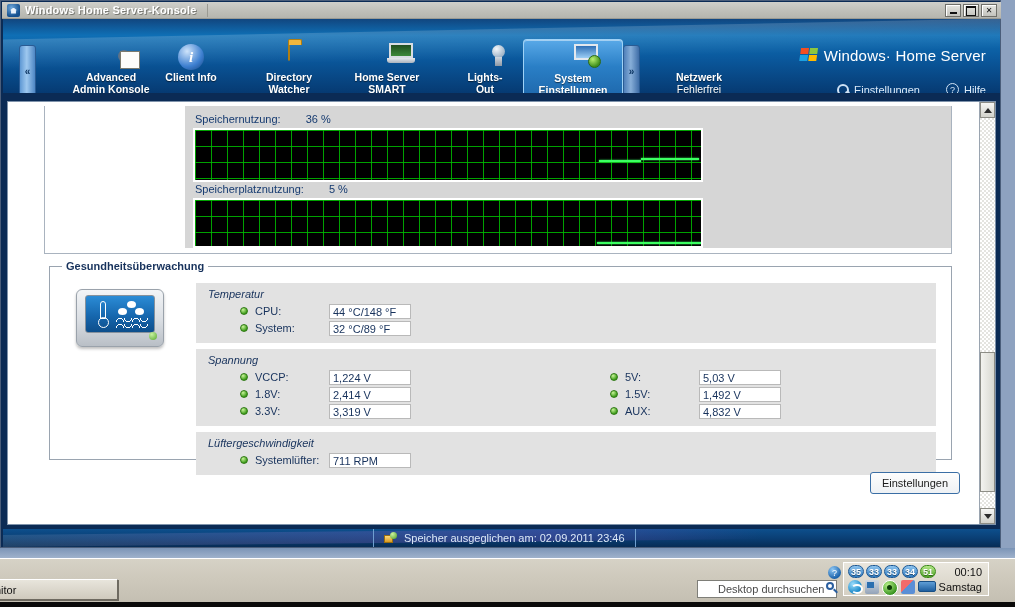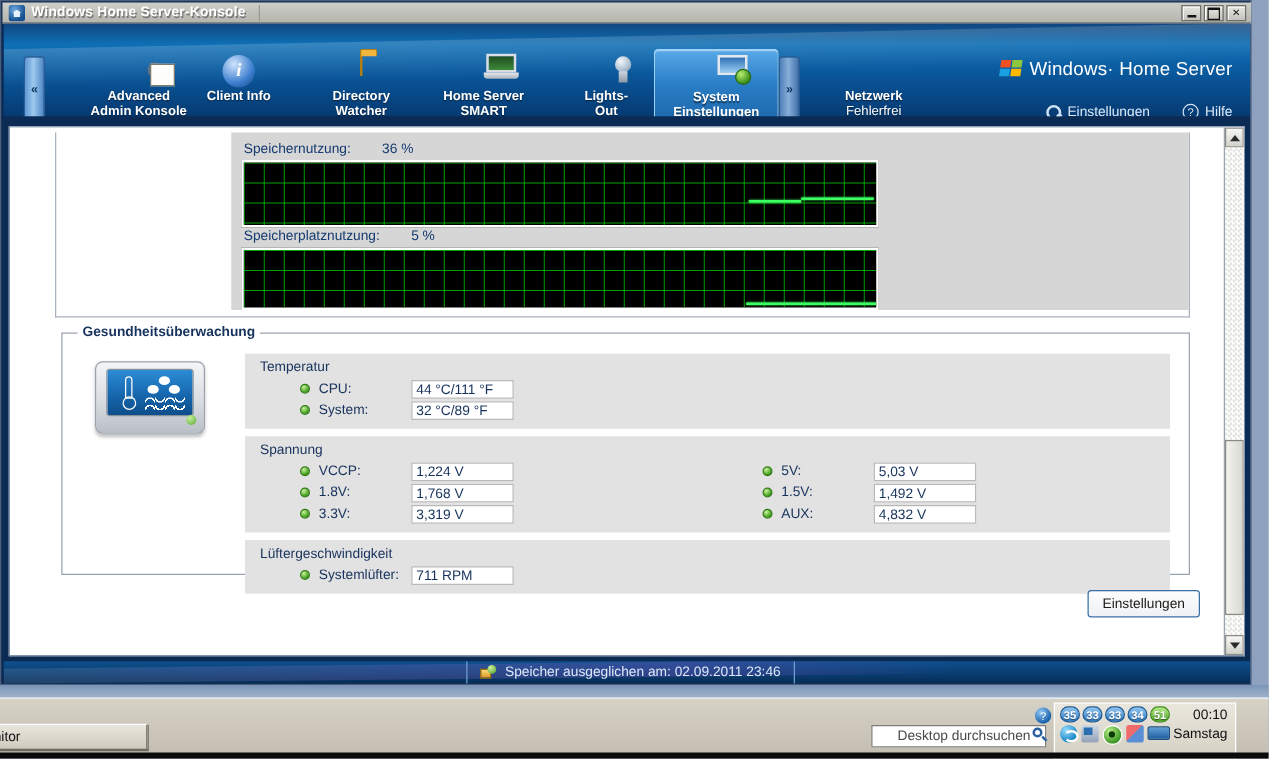--- a/index.html
+++ b/index.html
@@ -286,21 +286,21 @@
       radial-gradient(circle at 28px 0px,transparent 3px,#ffffff 3px,#ffffff 4.2px,transparent 4.3px);
   }
   .hi-wave i:nth-child(1){top:0;}
   .hi-wave i:nth-child(2){top:6px;}
   .hi-led{
     position:absolute;right:7px;bottom:7px;width:8px;height:8px;border-radius:50%;
     background:radial-gradient(circle at 35% 30%,#c8f2a0,#57a72e);
   }
   .sections{position:absolute;left:146px;top:16px;width:740px;}
   .sect{background:#e2e2e2;margin-bottom:6px;padding:5px 0 6px 0;position:relative;}
-  .sect-title{font-size:11px;color:#17325c;margin:0 0 3px 12px;}
+  .sect-title{font-size:11px;color:#17325c;margin:0 0 3px 12px;font-style:italic;}
   .rowwrap{display:flex;}
   .col{width:50%;}
   .row{display:flex;align-items:center;height:16px;margin-bottom:1px;}
   .led{
     width:8px;height:8px;border-radius:50%;margin-left:44px;margin-right:7px;flex:0 0 auto;
     background:radial-gradient(circle at 33% 28%,#c9f59a,#3f9d1c 70%,#2e7a12);
     border:1px solid #2f7a14;box-sizing:border-box;
   }
   .row .rl{font-size:11px;color:#17325c;width:74px;flex:0 0 auto;}
   .row .rv{
@@ -395,21 +395,21 @@
   }
   .tb-search .mag:before{
     content:"";position:absolute;left:2px;top:1px;width:8px;height:8px;border-radius:50%;
     border:2px solid #2a5e9e;box-sizing:border-box;
   }
   .tb-search .mag:after{
     content:"";position:absolute;left:9px;top:9px;width:5px;height:2px;background:#2a5e9e;
     transform:rotate(45deg);
   }
   .tray{
-    position:absolute;left:843px;top:562px;width:146px;height:46px;
+    position:absolute;left:843px;top:562px;width:146px;height:34px;
     background:linear-gradient(to bottom,#e9e6dd,#d5d0c3);
     border:1px solid #ffffff;box-sizing:border-box;
   }
   .tray-q{
     position:absolute;left:828px;top:566px;width:13px;height:13px;border-radius:50%;
     background:radial-gradient(circle at 35% 28%,#8fc8f5,#1b63ac 70%);
     color:#fff;font-size:9px;display:flex;align-items:center;justify-content:center;
   }
   .tray-row1{position:absolute;left:4px;top:2px;display:flex;gap:2px;}
   .tray-row2{position:absolute;left:4px;top:17px;display:flex;gap:3px;}
@@ -587,21 +587,21 @@
 
         <div class="sections">
 
           <div class="sect">
             <div class="sect-title">Temperatur</div>
             <div class="rowwrap">
               <div class="col">
                 <div class="row">
                   <span class="led"></span>
                   <span class="rl">CPU:</span>
-                  <span class="rv">44 °C/111 °F</span>
+                  <span class="rv">44 °C/148 °F</span>
                 </div>
                 <div class="row">
                   <span class="led"></span>
                   <span class="rl">System:</span>
                   <span class="rv">32 °C/89 °F</span>
                 </div>
               </div>
               <div class="col"></div>
             </div>
           </div>
@@ -611,21 +611,21 @@
             <div class="rowwrap">
               <div class="col">
                 <div class="row">
                   <span class="led"></span>
                   <span class="rl">VCCP:</span>
                   <span class="rv">1,224 V</span>
                 </div>
                 <div class="row">
                   <span class="led"></span>
                   <span class="rl">1.8V:</span>
-                  <span class="rv">1,768 V</span>
+                  <span class="rv">2,414 V</span>
                 </div>
                 <div class="row">
                   <span class="led"></span>
                   <span class="rl">3.3V:</span>
                   <span class="rv">3,319 V</span>
                 </div>
               </div>
               <div class="col">
                 <div class="row">
                   <span class="led"></span>

